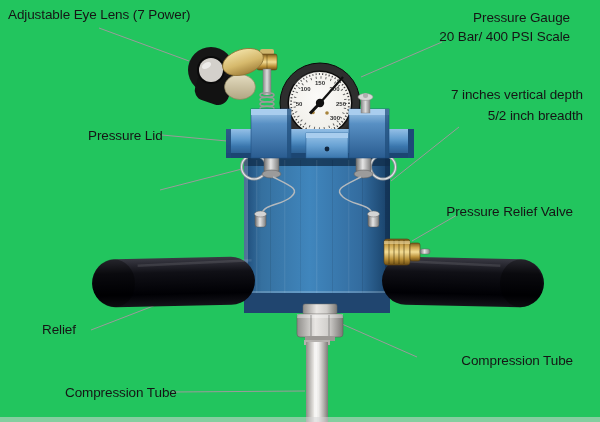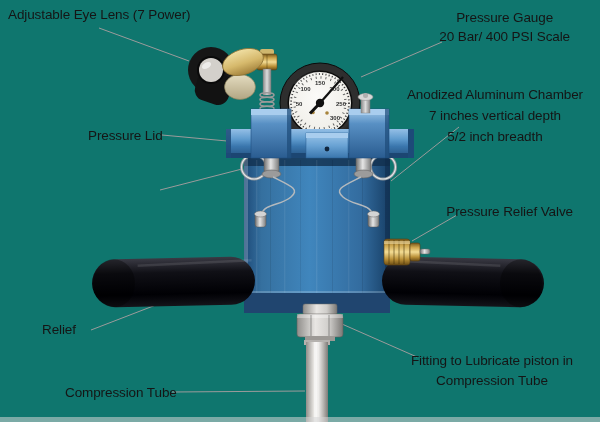--- a/index.html
+++ b/index.html
@@ -1,26 +1,26 @@
 <!DOCTYPE html>
 <html><head>
 <meta charset="utf-8">
 <style>
   html,body{margin:0;padding:0;background:#ffffff;}
   .stage{
-    position:relative;width:600px;height:422px;background:#0f766e;
+    position:relative;width:600px;height:422px;background:#22c55e;
     font-family:"Liberation Sans", sans-serif;overflow:hidden;
   }
   .stage svg{position:absolute;inset:0;}
   svg text{font-family:"Liberation Sans", sans-serif;}
   .callout{
     position:absolute;color:#151515;font-size:13.5px;line-height:19px;
     white-space:nowrap;letter-spacing:-0.1px;
   }
-  .callout.right{text-align:center;}
+  .callout.right{text-align:right;}
   .lh21{line-height:21px;}
   .lh20{line-height:20px;}
 </style>
 </head>
 <body>
 
 <div class="stage">
 
   <svg width="600" height="422" viewBox="0 0 600 422">
     <defs>
@@ -277,32 +277,30 @@
   </svg>
 
   <div class="callout" style="left:8px;top:5px">Adjustable Eye Lens (7 Power)</div>
 
   <div class="callout right" style="right:30px;top:8px">
     <div>Pressure Gauge</div>
     <div>20 Bar/ 400 PSI Scale</div>
   </div>
 
   <div class="callout right lh21" style="right:17px;top:84px">
-    <div>Anodized Aluminum Chamber</div>
     <div>7 inches vertical depth</div>
     <div>5/2 inch breadth</div>
   </div>
 
   <div class="callout" style="left:88px;top:126px">Pressure Lid</div>
 
 
   <div class="callout" style="right:27px;top:202px">Pressure Relief Valve</div>
 
   <div class="callout" style="left:42px;top:320px">Relief</div>
 
   <div class="callout right lh20" style="right:27px;top:351px">
-    <div>Fitting to Lubricate piston in</div>
     <div>Compression Tube</div>
   </div>
 
   <div class="callout" style="left:65px;top:383px">Compression Tube</div>
 
 </div>
 
 </body></html>

